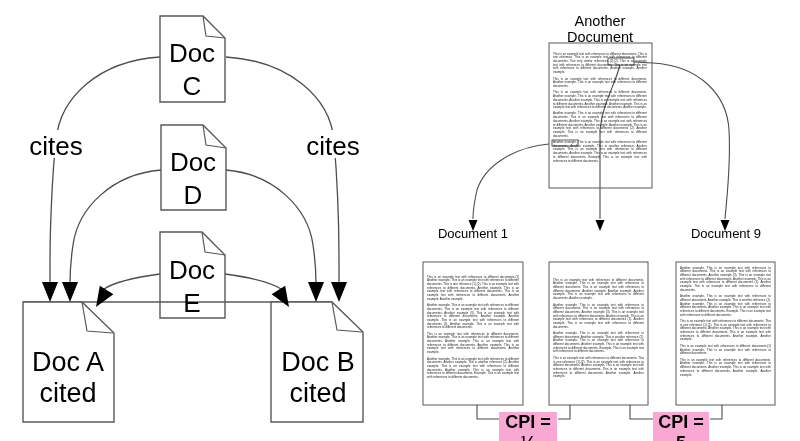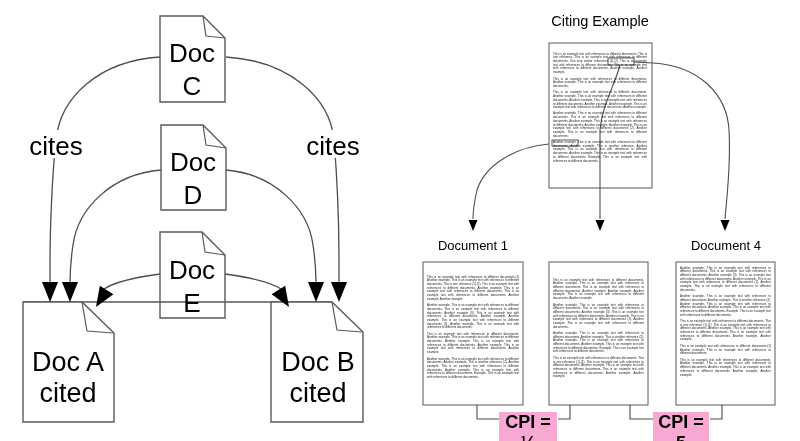--- a/index.html
+++ b/index.html
@@ -19,21 +19,21 @@
   .ah{fill:var(--arrow,#000);stroke:none;}
   .labelbg{fill:#fff;}
 
   .svgtxt{fill:var(--text,#000);text-anchor:middle;}
   .big{font-size:26px;}
   .bigger{font-size:27px;}
   .cites{font-size:26px;}
 
   
   .r-title{position:absolute;left:540px;top:13px;width:120px;text-align:center;font-size:14.5px;}
-  .doc-label-r{position:absolute;top:238px;width:100px;text-align:center;font-size:13px;}
+  .doc-label-r{position:absolute;top:226px;width:100px;text-align:center;font-size:13px;}
   .cpi{position:absolute;top:412px;font-size:18px;font-weight:700;text-align:center;background:#f9a8d4;}
   #cpi-0{left:499px;width:58px;}
   #cpi-1{left:653px;width:56px;}
 
   .tiny-wrap{position:absolute;overflow:hidden;}
   .tiny-text{transform-origin:0 0;transform:scale(0.3);font-size:10px;line-height:1.23;
     text-align:justify;color:#1a1a1a;}
   .tiny-text p{margin:0 0 9px 0;}
 </style>
 </head>
@@ -118,34 +118,34 @@
       <polygon class="ah" points="-4.5,-11 4.5,-11 0,0" transform="translate(600,231)"></polygon>
       <polygon class="ah" points="-4.5,-11 4.5,-11 0,0" transform="translate(725,231)"></polygon>
 
       <polyline class="thin" points="477,405 477,419 499,419"></polyline>
       <polyline class="thin" points="558,419 570,419 570,405"></polyline>
       <polyline class="thin" points="630,405 630,419 653,419"></polyline>
       <polyline class="thin" points="710,419 722,419 722,405"></polyline>
     </g>
   </svg>
 
-  <div class="r-title">Citing Example</div>
+  <div class="r-title">Another Document</div>
 
   <div class="tiny-wrap" style="left:553px;top:52px;width:94px;height:133px;">
     <div class="tiny-text" style="width:313px;">
         <p>This is an example text with references to different documents. This is one reference. This is an example text with references to different documents. Two very similar references (1),(2). This is an example text with references to different documents. This is an example text with references to different documents. Another example. Another example.</p>
         <p>This is an example text with references to different documents. Another example. This is an example text with references to different documents.</p>
         <p>This is an example text with references to different documents. Another example. This is an example text with references to different documents. Another example. This is an example text with references to different documents. Another example. Another example. This is an example text with references to different documents. Another example.</p>
         <p>Another example. This is an example text with references to different documents. This is an example text with references to different documents. Another example. This is an example text with references to different documents. Another example. Another example. This is an example text with references to different documents (2). Another example. This is an example text with references to different documents.</p>
         <p>Another example. This is an example text with references to different documents. Another example. This is another reference. Another example. This is an example text with references to different documents. Another example. This is an example text with references to different documents. Example. This is an example text with references to different documents.</p>
       </div>
   </div>
 
   <div class="doc-label-r" style="left:423px;">Document 1</div>
-  <div class="doc-label-r" style="left:676px;">Document 4</div>
+  <div class="doc-label-r" style="left:676px;">Document 9</div>
 
   <div class="tiny-wrap" style="left:427px;top:275px;width:92px;height:127px;">
     <div class="tiny-text" style="width:307px;">
         <p>This is an example text with references to different documents.(1) Another example. This is an example text with references to different documents. This is one reference (1),(2). This is an example text with references to different documents. Another example. This is an example text with references to different documents. This is an example text with references to different documents. Another example. Another example.</p>
         <p>Another example. This is an example text with references to different documents. This is an example text with references to different documents. Another example (3). This is an example text with references to different documents. Another example. Another example. This is an example text with references to different documents (1). Another example. This is an example text with references to different documents.</p>
         <p>This is an example text with references to different documents. Another example. This is an example text with references to different documents. Another example. This is an example text with references to different documents. Another example. This is an example text with references to different documents. Another example.</p>
         <p>Another example. This is an example text with references to different documents. Another example. This is another reference (2). Another example. This is an example text with references to different documents. Another example. This is an example text with references to different documents. Example. This is an example text with references to different documents.</p>
       </div>
   </div>
   <div class="tiny-wrap" style="left:553px;top:278px;width:91px;height:124px;">

